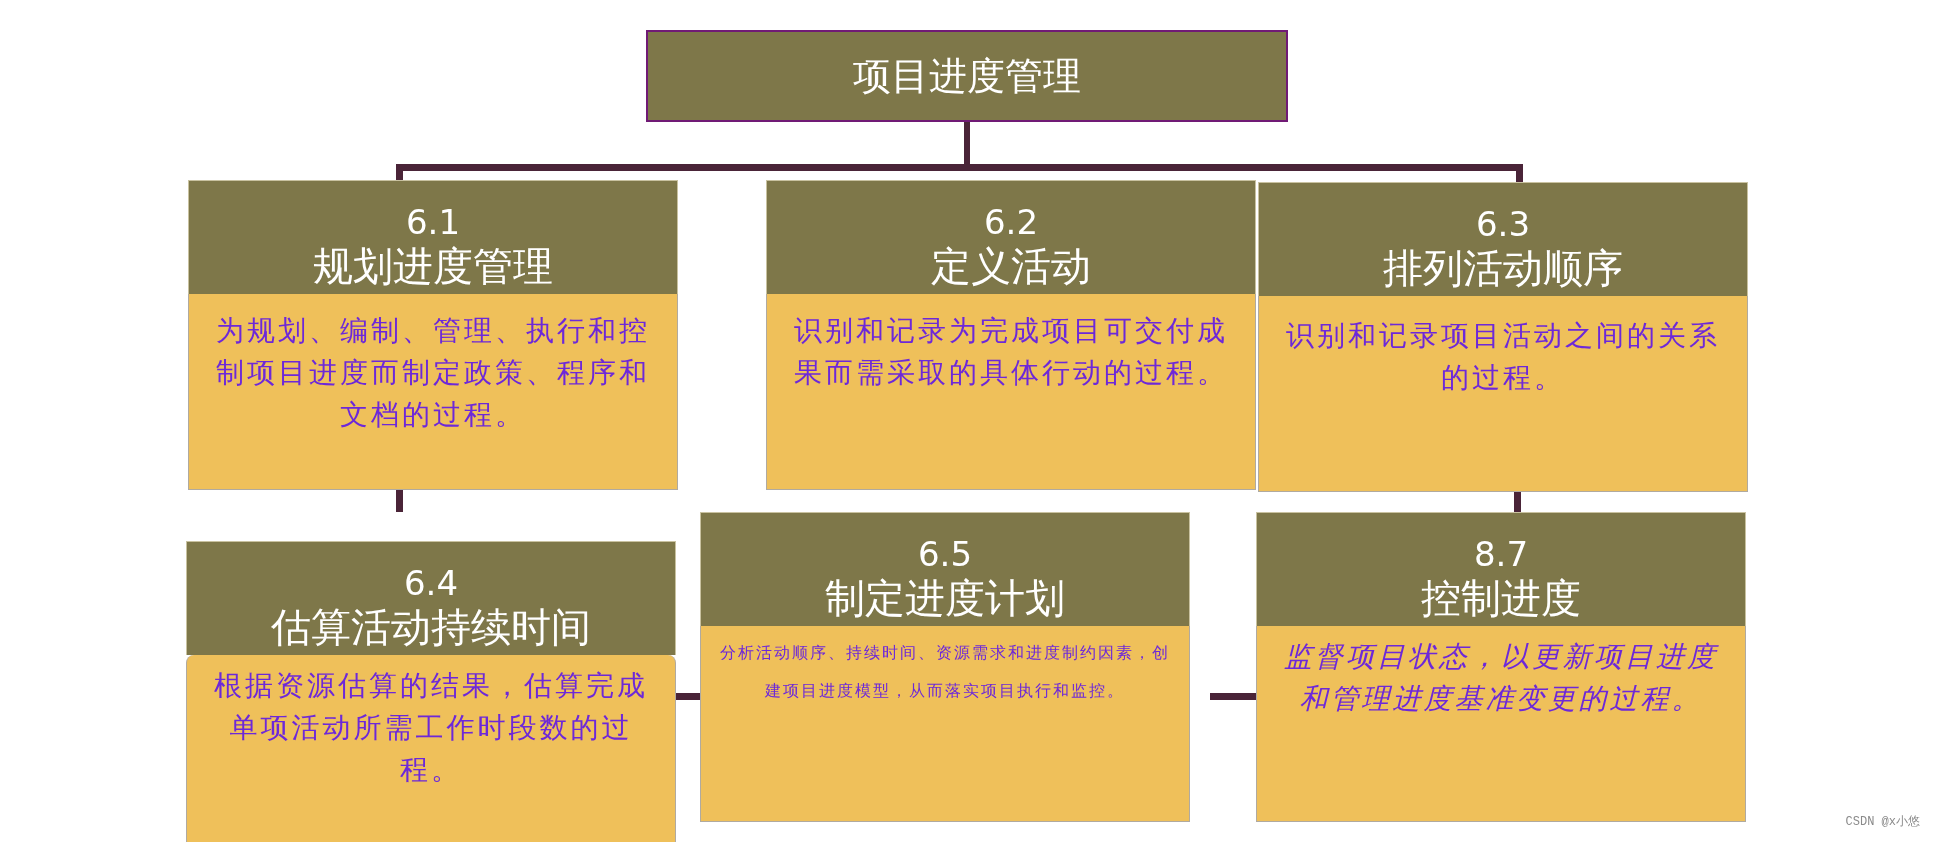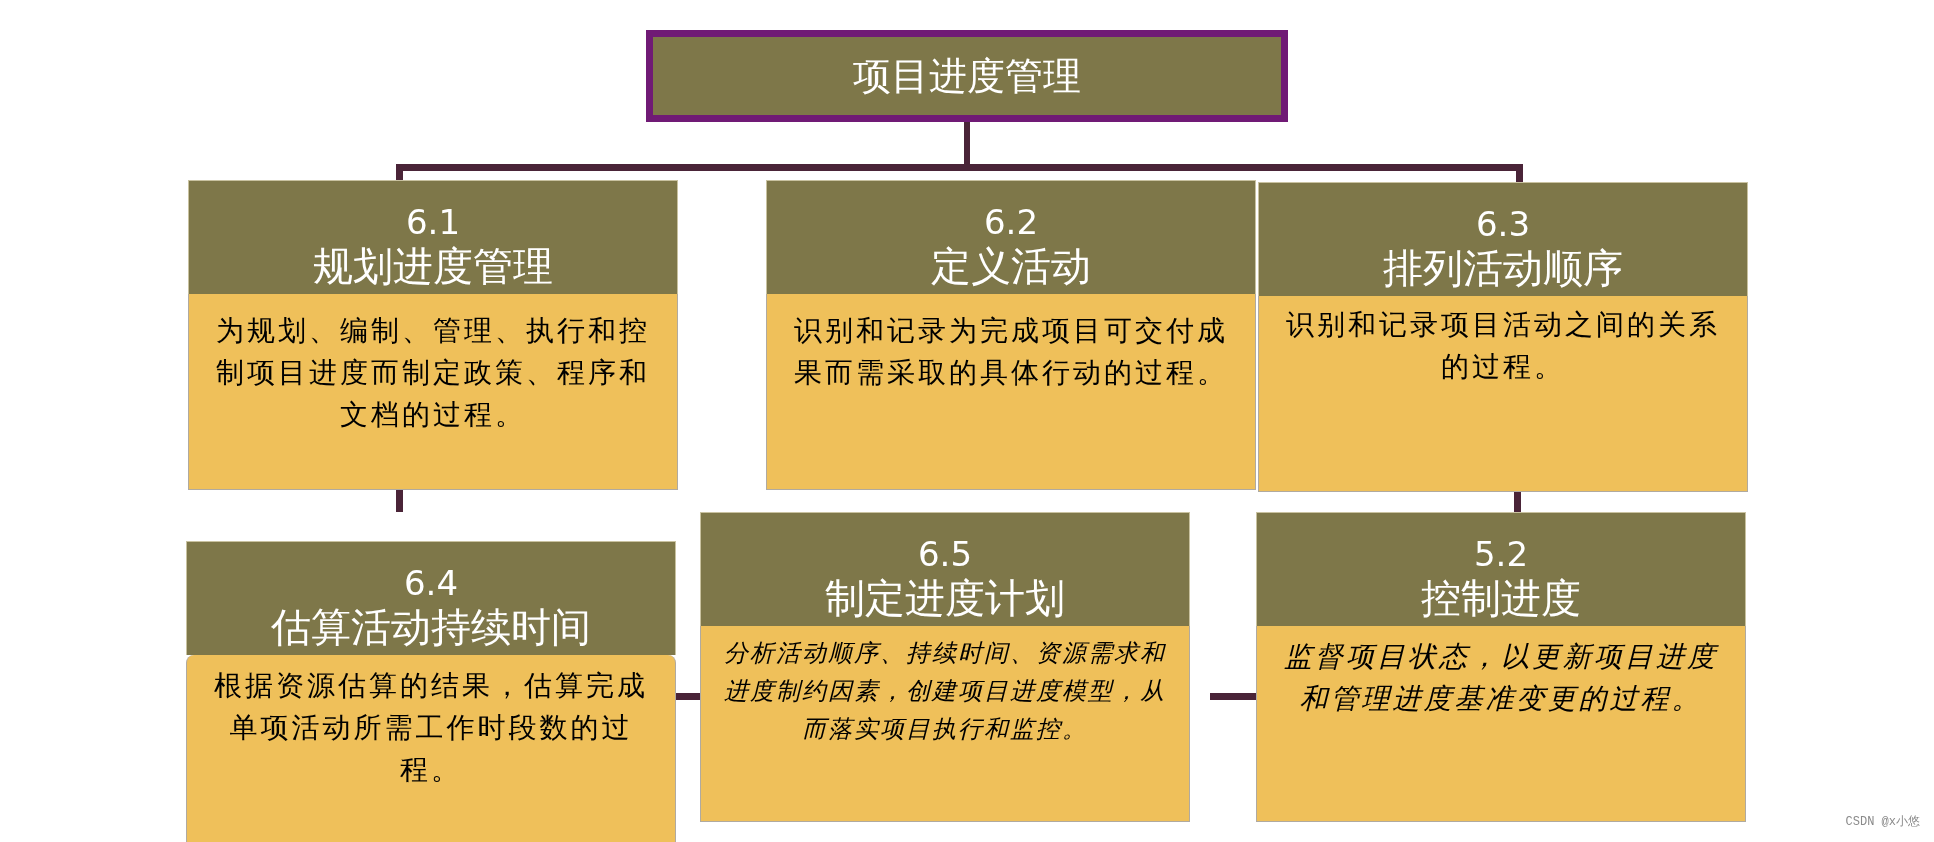--- a/index.html
+++ b/index.html
@@ -1,39 +1,39 @@
 <!DOCTYPE html>
 <html><head>
 <meta charset="utf-8">
 <style>
   html, body { margin: 0; padding: 0; background: #ffffff; }
   body { width: 1934px; height: 842px; position: relative; overflow: hidden;
          font-family: "DejaVu Sans", "Liberation Sans", sans-serif; }
   .line { position: absolute; background: #4a2438; }
   .root {
     position: absolute; left: 646px; top: 30px; width: 642px; height: 92px;
-    background: #7e7749; border: 7px solid #701a75; box-sizing: border-box;
+    background: #7e7749; border: 2px solid #701a75; box-sizing: border-box;
     color: #ffffff; font-size: 38px; display: flex; align-items: center; justify-content: center;
   }
   .card { position: absolute; width: 490px; }
   .card .head {
     background: #7e7749; color: #ffffff; text-align: center;
     height: 114px; box-sizing: border-box; padding-top: 20px;
     border: 1px solid #c9c2a0; border-bottom: none;
   }
   .card .num { font-size: 34px; line-height: 42px; display: block; }
   .card .title { font-size: 40px; line-height: 46px; display: block; }
   .card .body {
-    background: #efc05a; color: #000000; text-align: center;
+    background: #efc05a; color: #6d28d9; text-align: center;
     height: 196px; box-sizing: border-box; padding: 16px 18px 0 18px;
     border: 1px solid #b0aaa0; border-top: none;
     font-family: "DejaVu Serif", "Liberation Serif", serif;
     font-size: 28px; line-height: 42px; letter-spacing: 3px;
   }
-  .card .body.small { font-size: 24px; line-height: 38px; letter-spacing: 2px; padding-top: 8px; font-style: italic; }
+  .card .body.small { font-size: 16px; line-height: 38px; letter-spacing: 2px; padding-top: 8px; }
   .watermark {
     position: absolute; right: 14px; bottom: 12px; color: #8a8a8a;
     font-size: 12px; font-family: Liberation Mono, monospace;
   }
 </style>
 </head>
 <body>
 
 <div class="line" style="left:964px; top:122px; width:6px; height:48px;"></div>
 <div class="line" style="left:396px; top:164px; width:1126px; height:7px;"></div>
@@ -62,40 +62,40 @@
     <span class="title">定义活动</span>
   </div>
   <div class="body">识别和记录为完成项目可交付成果而需采取的具体行动的过程。</div>
 </div>
 
 <div class="card" style="left:1258px; top:182px;">
   <div class="head">
     <span class="num">6.3</span>
     <span class="title">排列活动顺序</span>
   </div>
-  <div class="body" style="padding-top:8px;">识别和记录项目活动之间的关系的过程。</div>
+  <div class="body" style="padding-top:19px;">识别和记录项目活动之间的关系的过程。</div>
 </div>
 
 <div class="card" style="left:186px; top:541px;">
   <div class="head">
     <span class="num">6.4</span>
     <span class="title">估算活动持续时间</span>
   </div>
   <div class="body" style="padding-top:10px;border-radius:8px;">根据资源估算的结果，估算完成单项活动所需工作时段数的过程。</div>
 </div>
 
 <div class="card" style="left:700px; top:512px;">
   <div class="head">
     <span class="num">6.5</span>
     <span class="title">制定进度计划</span>
   </div>
   <div class="body small">分析活动顺序、持续时间、资源需求和进度制约因素，创建项目进度模型，从而落实项目执行和监控。</div>
 </div>
 
 <div class="card" style="left:1256px; top:512px;">
   <div class="head">
-    <span class="num">5.2</span>
+    <span class="num">8.7</span>
     <span class="title">控制进度</span>
   </div>
   <div class="body" style="padding-top:10px;font-style:italic;">监督项目状态，以更新项目进度和管理进度基准变更的过程。</div>
 </div>
 
 <div class="watermark">CSDN @x小悠</div>
 
 </body></html>

